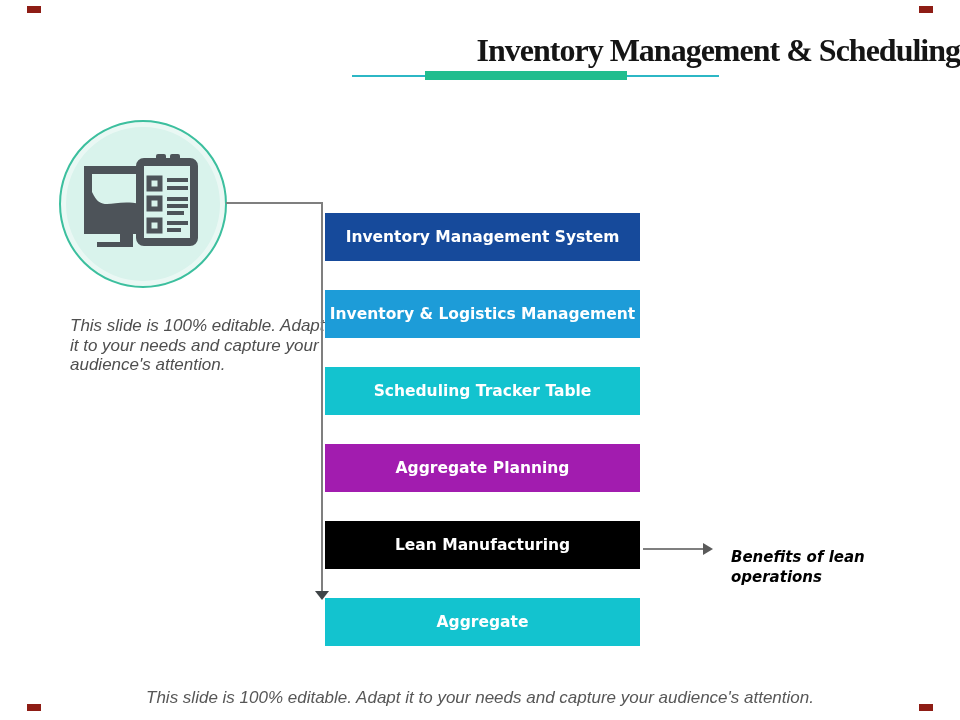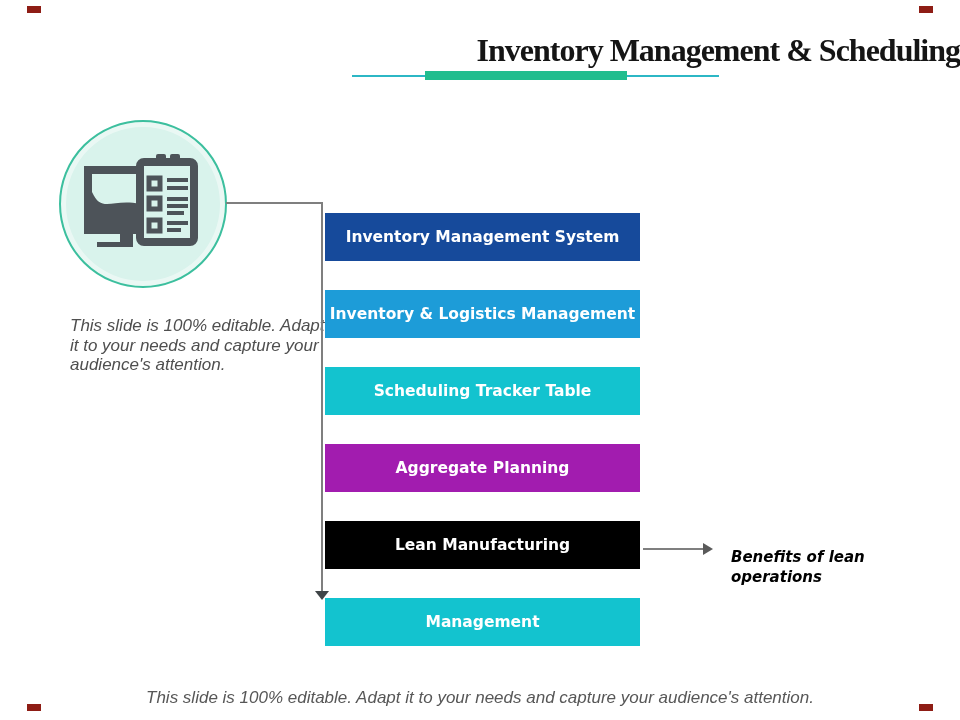--- a/index.html
+++ b/index.html
@@ -123,21 +123,21 @@
       <div class="bar" style="top: 367px; background: rgb(19, 195, 207);">
       <span>Scheduling Tracker Table</span>
     </div>
       <div class="bar" style="top: 444px; background: #a21caf; text-align: center;">
       <span>Aggregate Planning</span>
     </div>
       <div class="bar" style="top: 521px; background: #000000;">
       <span>Lean Manufacturing</span>
     </div>
       <div class="bar" style="top: 598px; background: rgb(19, 195, 207);">
-      <span>Management</span>
+      <span>Aggregate</span>
     </div>
     </div>
 
   <div class="conn" id="callout-line"></div>
   <div id="callout-arrowhead"></div>
   <p id="callout-text">Benefits of lean operations</p>
 
   <p id="note-footer">This slide is 100% editable. Adapt it to your needs and capture your audience's attention.</p>
 
 </div>

